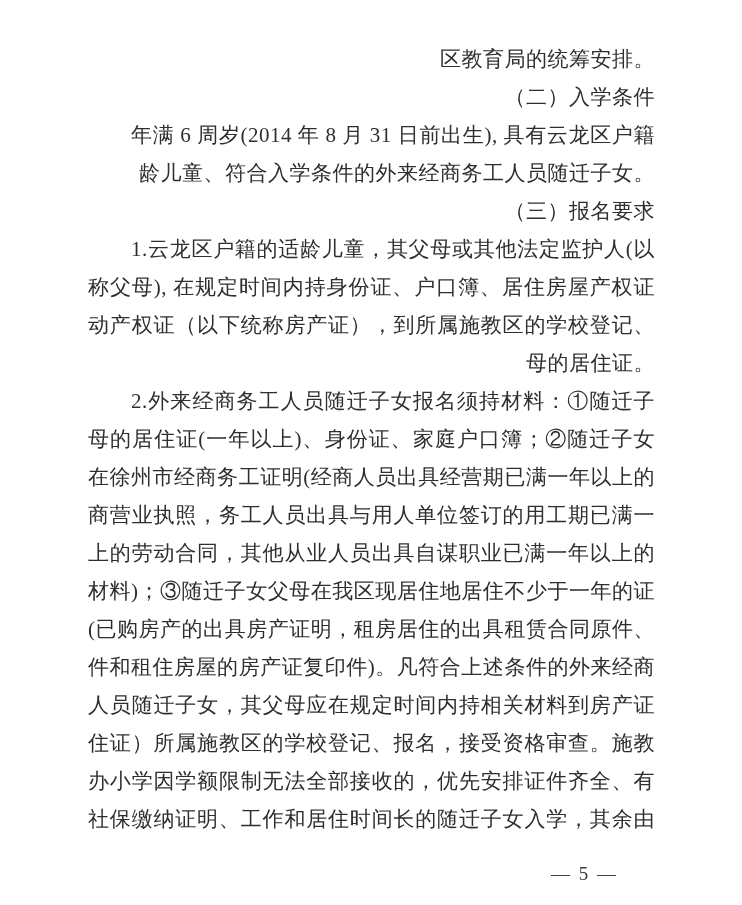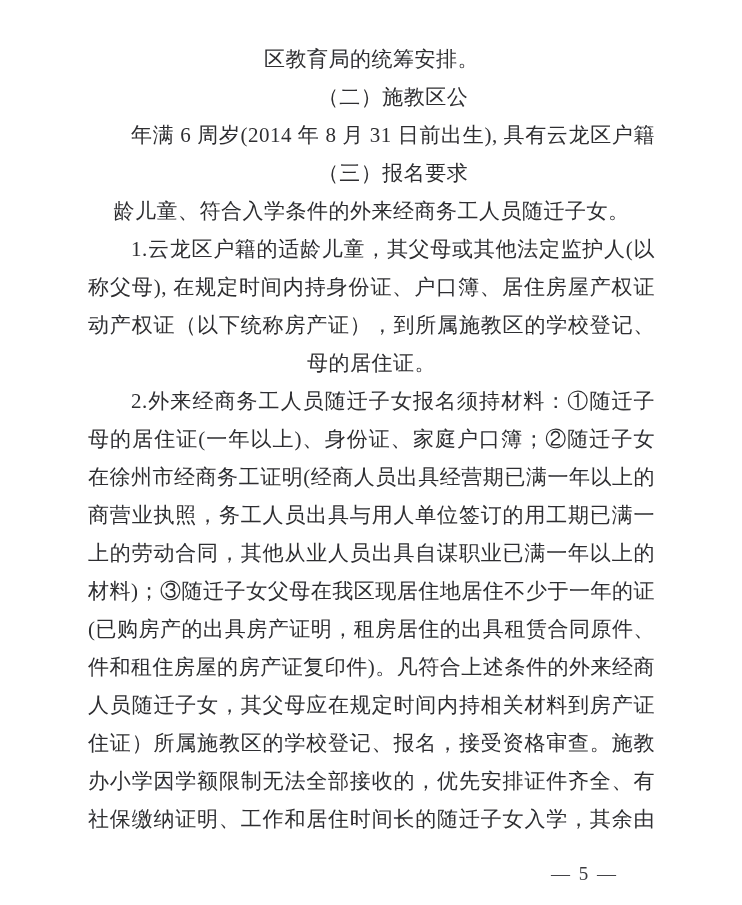--- a/index.html
+++ b/index.html
@@ -21,21 +21,21 @@
     position: absolute;
     top: 40px;
     left: 88px;
     width: 567px;
   }
   .line {
     font-size: 21px;
     line-height: 38px;
     height: 38px;
     letter-spacing: 0.5px;
-    text-align: center;
+    text-align: right;
     overflow: hidden;
   }
   .line.just {
     text-align: justify;
     text-align-last: justify;
     -moz-text-align-last: justify;
   }
   .line.ind {
     text-indent: 43px;
   }
@@ -48,24 +48,24 @@
     color: #3a3a3e;
     white-space: nowrap;
   }
 </style>
 </head>
 <body>
 
 <div class="page">
   <div class="content" id="lines-container">
       <div class="line">区教育局的统筹安排。</div>
-      <div class="line ind">（二）施教区公</div>
+      <div class="line ind">（二）入学条件</div>
       <div class="line just ind">年满 6 周岁(2014 年 8 月 31 日前出生), 具有云龙区户籍的适</div>
+      <div class="line">龄儿童、符合入学条件的外来经商务工人员随迁子女。</div>
       <div class="line ind">（三）报名要求</div>
-      <div class="line">龄儿童、符合入学条件的外来经商务工人员随迁子女。</div>
       <div class="line just ind">1.云龙区户籍的适龄儿童，其父母或其他法定监护人(以下统</div>
       <div class="line just">称父母), 在规定时间内持身份证、户口簿、居住房屋产权证或不</div>
       <div class="line just">动产权证（以下统称房产证），到所属施教区的学校登记、报名，</div>
       <div class="line">母的居住证。</div>
       <div class="line just ind">2.外来经商务工人员随迁子女报名须持材料：①随迁子女父</div>
       <div class="line just">母的居住证(一年以上)、身份证、家庭户口簿；②随迁子女父母</div>
       <div class="line just">在徐州市经商务工证明(经商人员出具经营期已满一年以上的工</div>
       <div class="line just">商营业执照，务工人员出具与用人单位签订的用工期已满一年以</div>
       <div class="line just">上的劳动合同，其他从业人员出具自谋职业已满一年以上的证明</div>
       <div class="line just">材料)；③随迁子女父母在我区现居住地居住不少于一年的证明</div>

